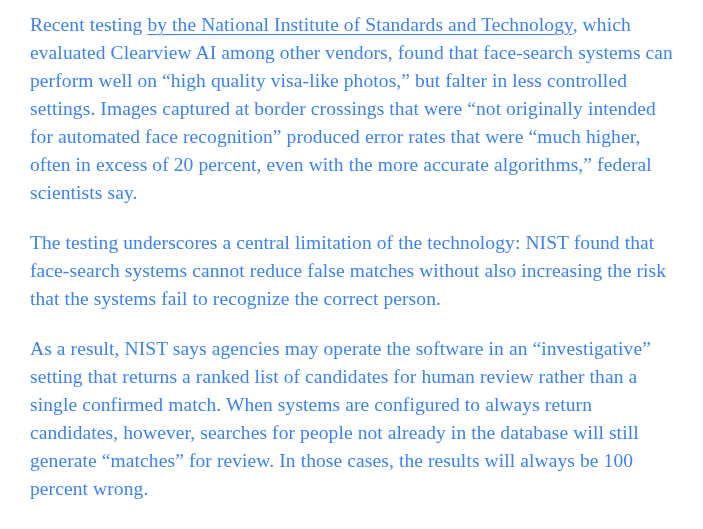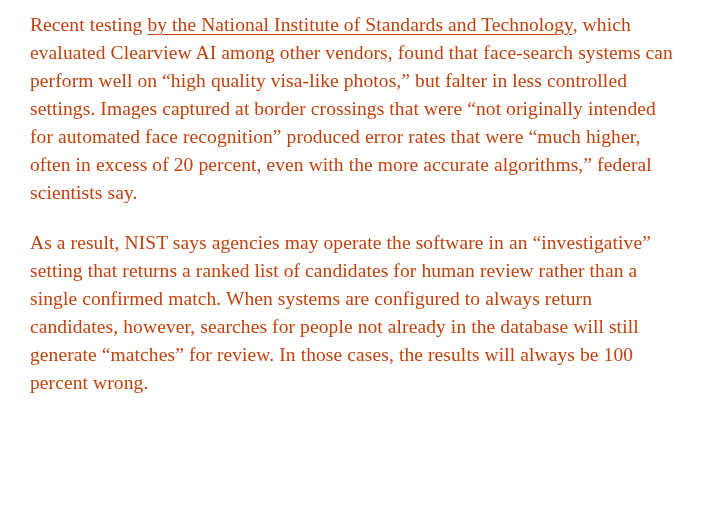--- a/index.html
+++ b/index.html
@@ -11,21 +11,21 @@
     position: relative;
     width: 703px;
     height: 529px;
     background: #ffffff;
     overflow: hidden;
     box-sizing: border-box;
   }
   .article {
     box-sizing: border-box;
     padding: 11px 26px 0 30px;
-    color: #c2410c;
+    color: #3b82f6;
     font-family: "Liberation Serif", serif;
   }
   .para {
     margin: 0 0 22px 0;
     max-width: 648px;
     font-size: 19.5px;
     line-height: 28px;
     letter-spacing: 0.1px;
     text-align: left;
   }
@@ -38,17 +38,18 @@
   }
 </style>
 </head>
 <body>
 
 <div class="page">
   <div class="article">
 
     <p class="para"><span>Recent testing </span><a class="inline-link">by the National Institute of Standards and Technology</a><span>, which evaluated Clearview AI among other vendors, found that face-search systems can perform well on “high quality visa-like photos,” but falter in less controlled settings. Images captured at border crossings that were “not originally intended for automated face recognition” produced error rates that were “much higher, often in excess of 20 percent, even with the more accurate algorithms,” federal scientists say.</span></p>
 
+    <p class="para">The testing underscores a central limitation of the technology: NIST found that face-search systems cannot reduce false matches without also increasing the risk that the systems fail to recognize the correct person.</p>
 
     <p class="para">As a result, NIST says agencies may operate the software in an “investigative” setting that returns a ranked list of candidates for human review rather than a single confirmed match. When systems are configured to always return candidates, however, searches for people not already in the database will still generate “matches” for review. In those cases, the results will always be 100 percent wrong.</p>
 
   </div>
 </div>
 
 </body></html>

